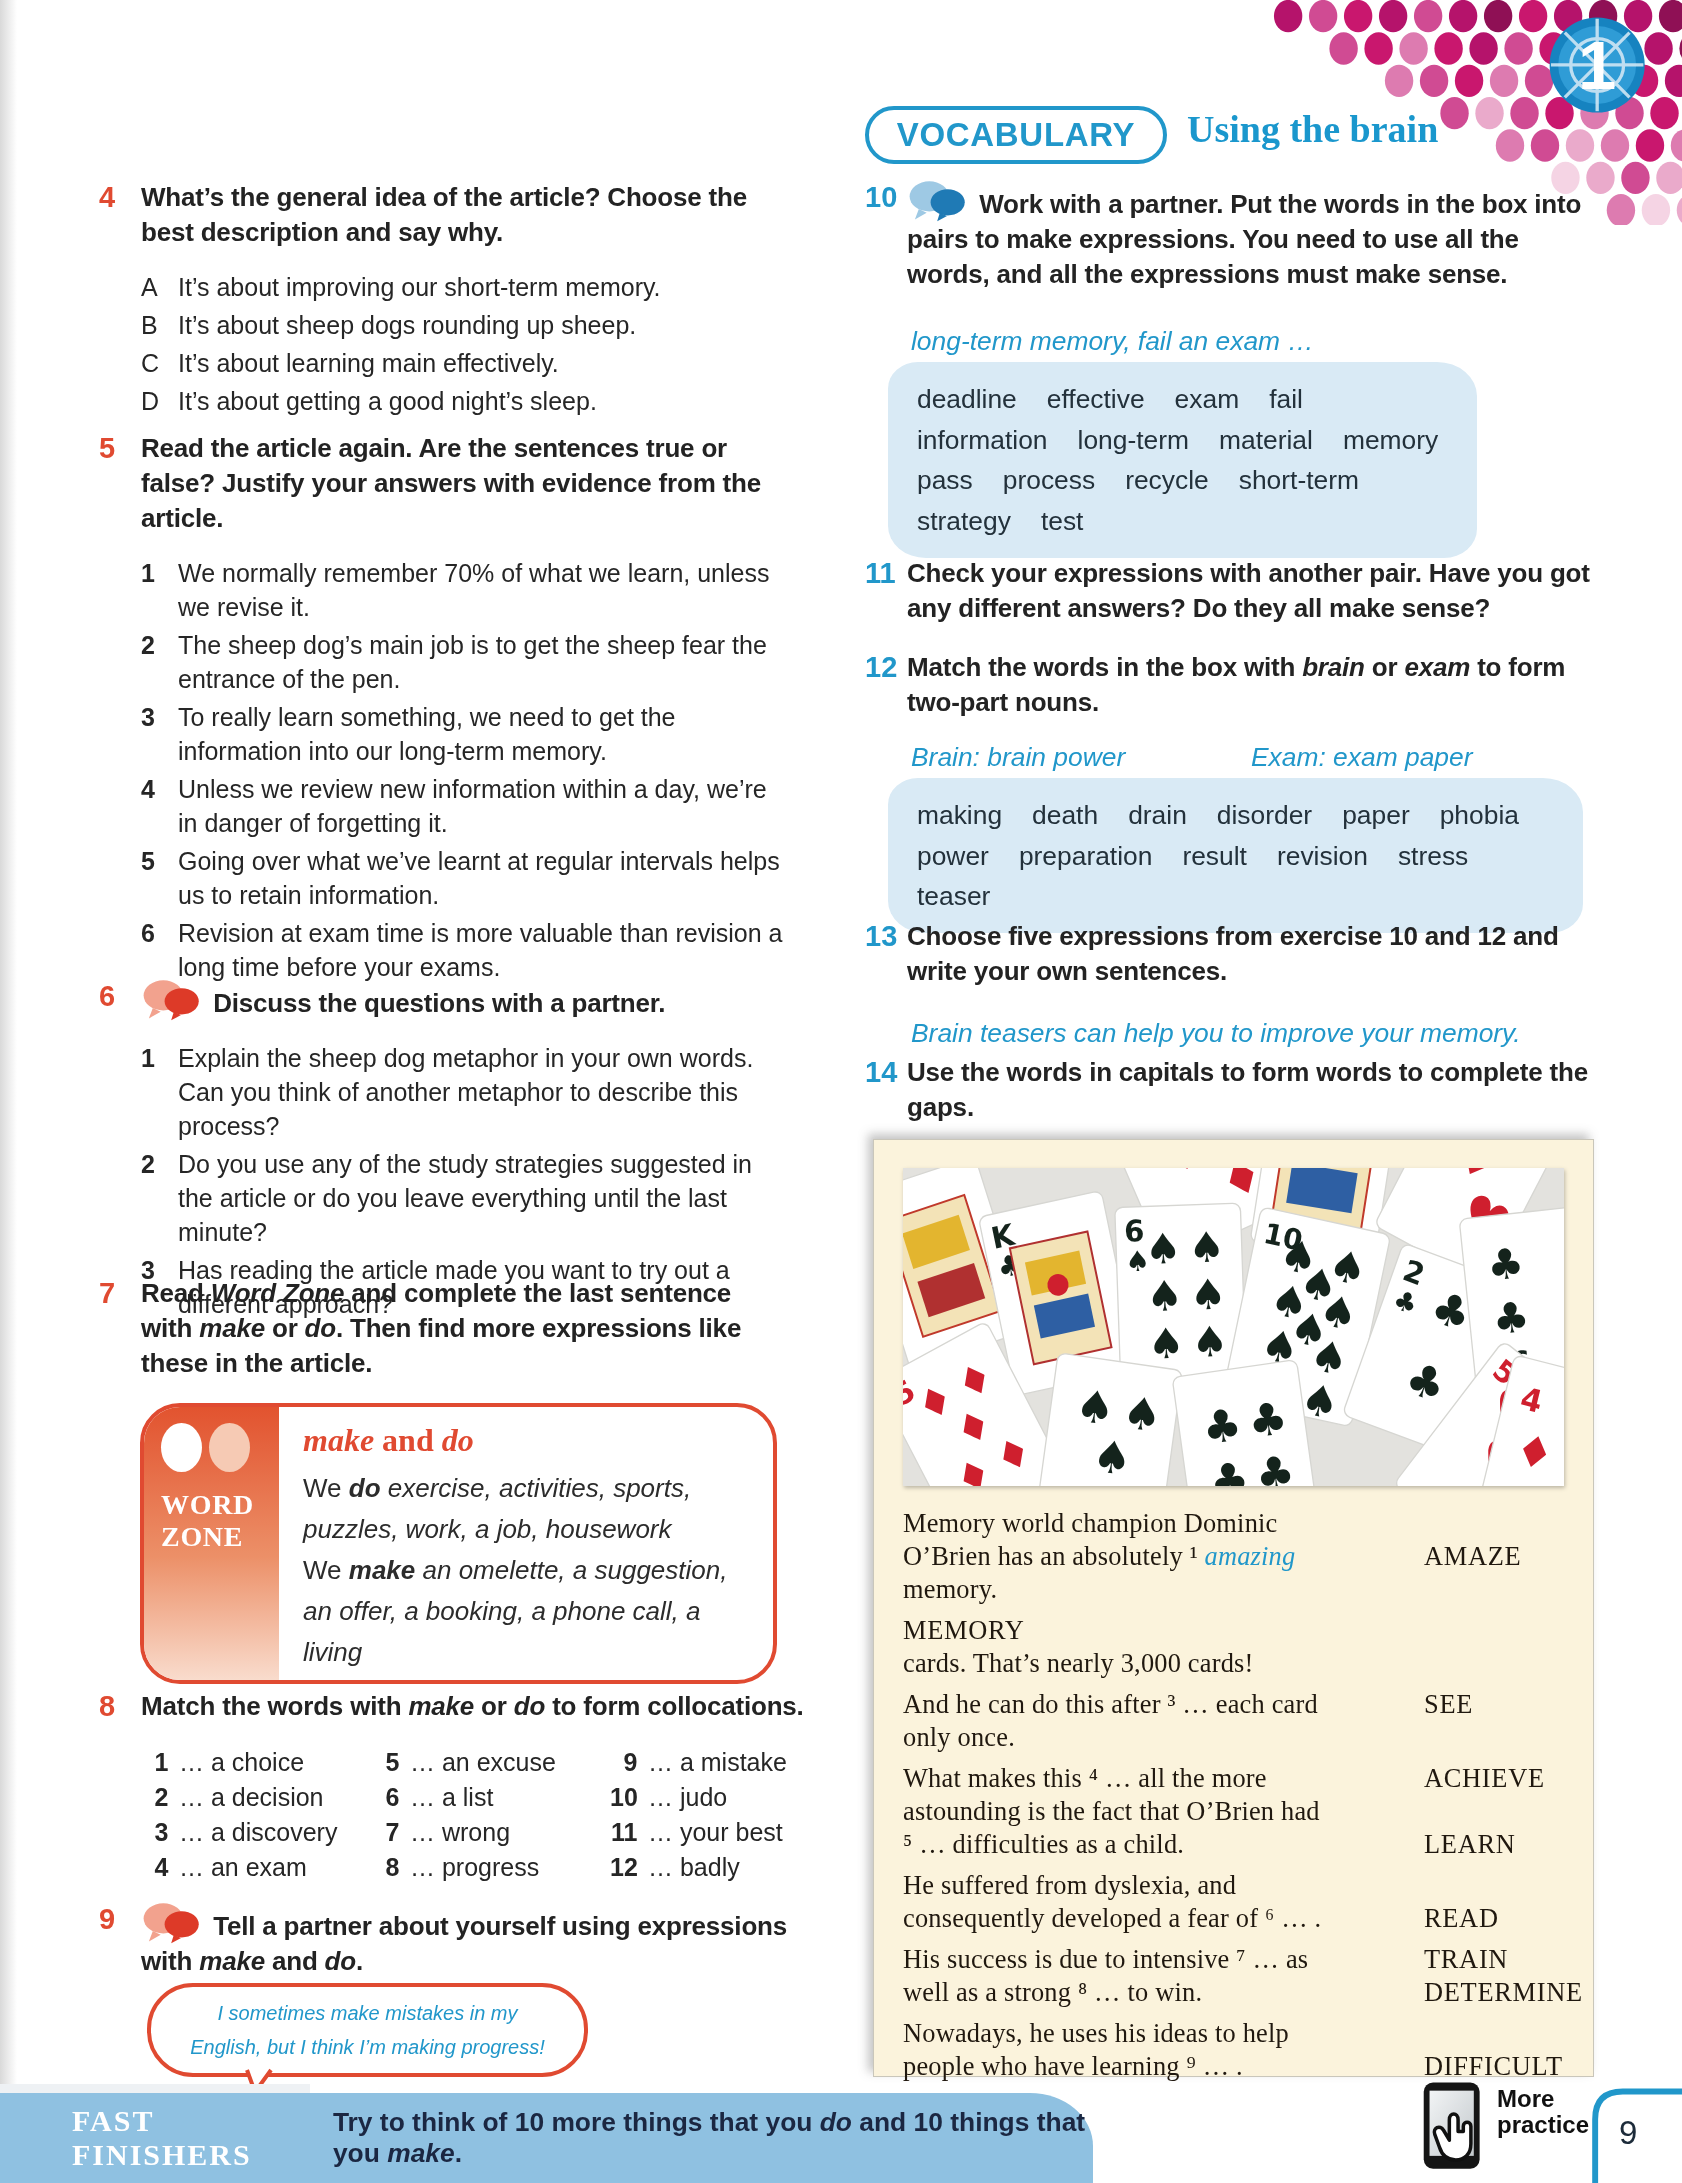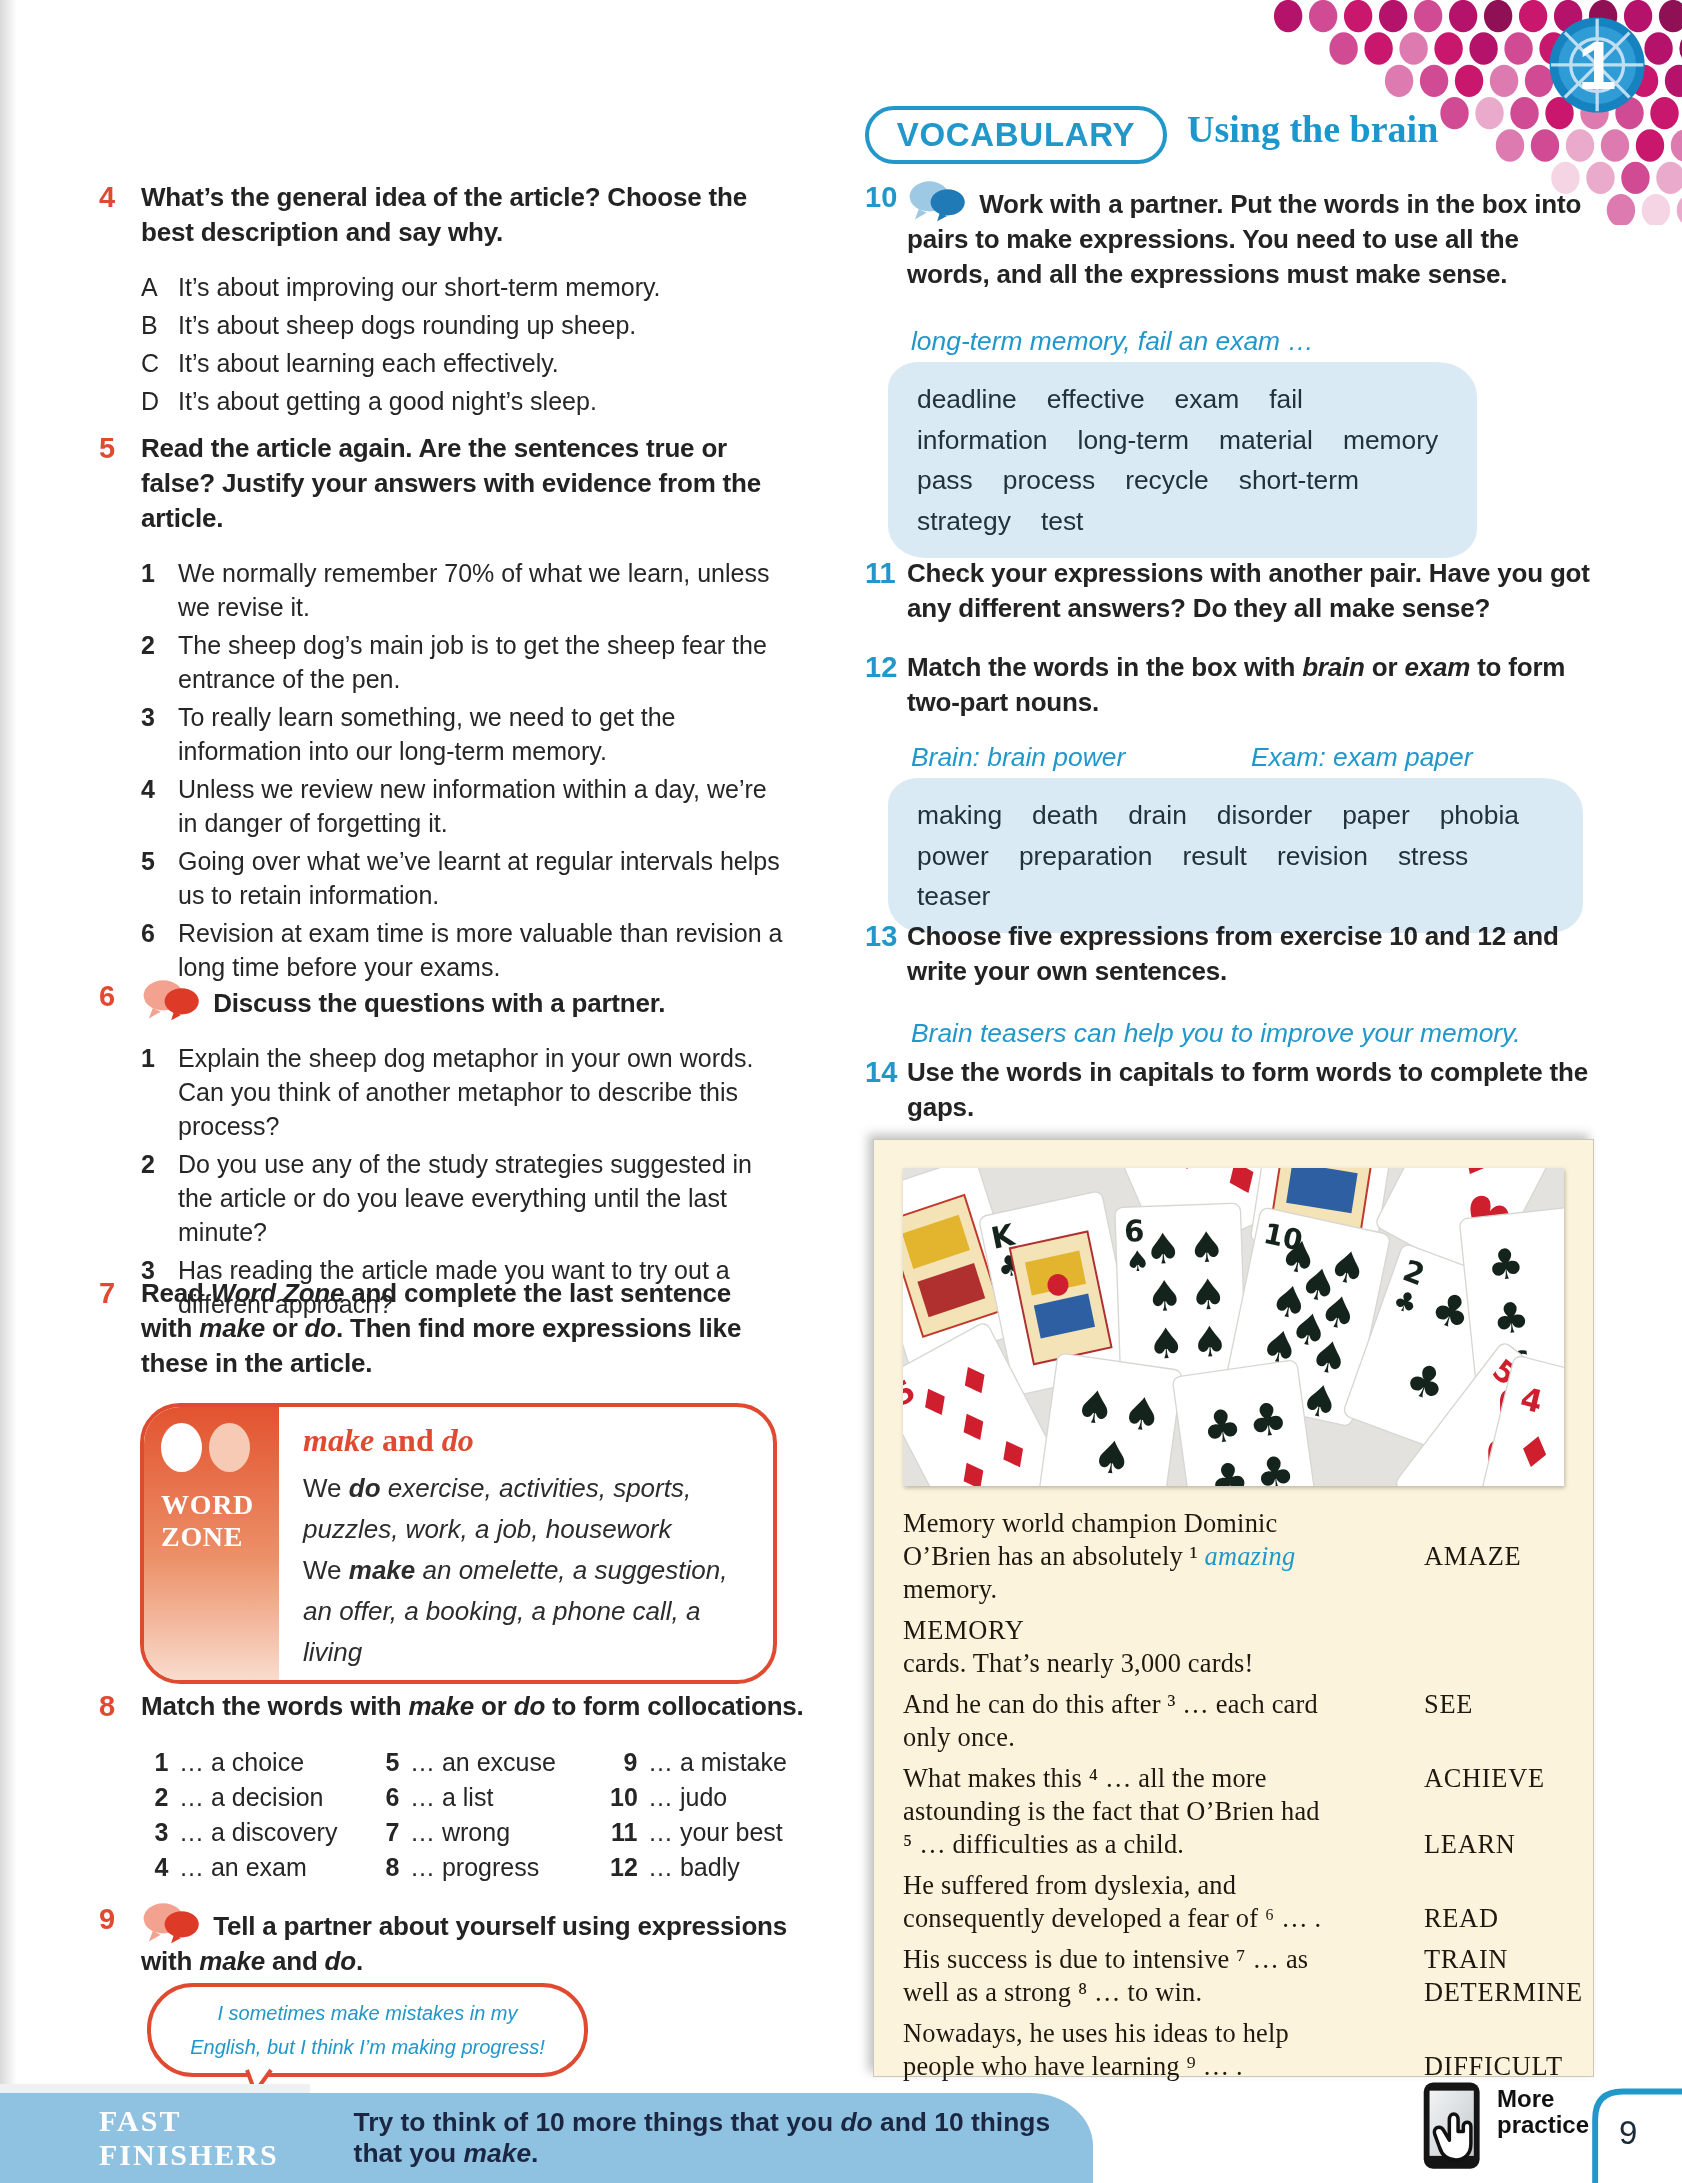--- a/index.html
+++ b/index.html
@@ -82,21 +82,21 @@
   .cline{display:flex;font-family:"Liberation Serif",serif;font-size:26.4px;line-height:33px;color:#20180f;}
   .cline.pgap{margin-top:8px;}
   .cline .ctext{flex:1;letter-spacing:0.2px;}
   .cline .ccap{width:140px;flex:0 0 140px;letter-spacing:0.7px;}
   .cline .answer{color:var(--blue);font-style:italic;}
 
   
   .footer-tabshadow{position:absolute;left:0;top:2084px;width:310px;height:10.6px;background:#eef1f4;}
   .fastbar{position:absolute;left:0;top:2093px;width:1093px;height:90px;background:var(--bar);
            border-top-right-radius:63px 53px;display:flex;align-items:center;}
-  .fastlabel{margin-left:99px;font-family:"Liberation Serif",serif;font-weight:bold;
+  .fastlabel{margin-left:72px;font-family:"Liberation Serif",serif;font-weight:bold;
              color:#fff;font-size:30px;letter-spacing:2px;}
   .fasttext{margin-left:29px;font-size:26.4px;font-weight:bold;color:var(--navy);}
   .fasttext i{font-weight:bold;}
 
   .morepractice{position:absolute;left:1419px;top:2075px;width:165px;height:106px;cursor:pointer;}
   .mp-icon{position:absolute;left:0;top:4px;width:70px;height:99px;}
   .mp-text{position:absolute;left:78px;top:10.6px;font-size:24px;line-height:26.4px;font-weight:bold;color:#111;}
   .pagecorner{position:absolute;left:1582px;top:2086px;width:100px;height:98px;}
   .pagecorner .pnum{position:absolute;left:37px;top:28px;font-size:33px;color:#1c2b3a;font-family:"Liberation Sans",sans-serif;}
 
@@ -214,21 +214,21 @@
             <span class="itext">It’s about improving our short-term memory.</span>
           </div>
 
           <div class="item">
             <span class="inum">B</span>
             <span class="itext">It’s about sheep dogs rounding up sheep.</span>
           </div>
 
           <div class="item">
             <span class="inum">C</span>
-            <span class="itext">It’s about learning each effectively.</span>
+            <span class="itext">It’s about learning main effectively.</span>
           </div>
 
           <div class="item">
             <span class="inum">D</span>
             <span class="itext">It’s about getting a good night’s sleep.</span>
           </div>
         </div>
     </div>
   </div>
 

